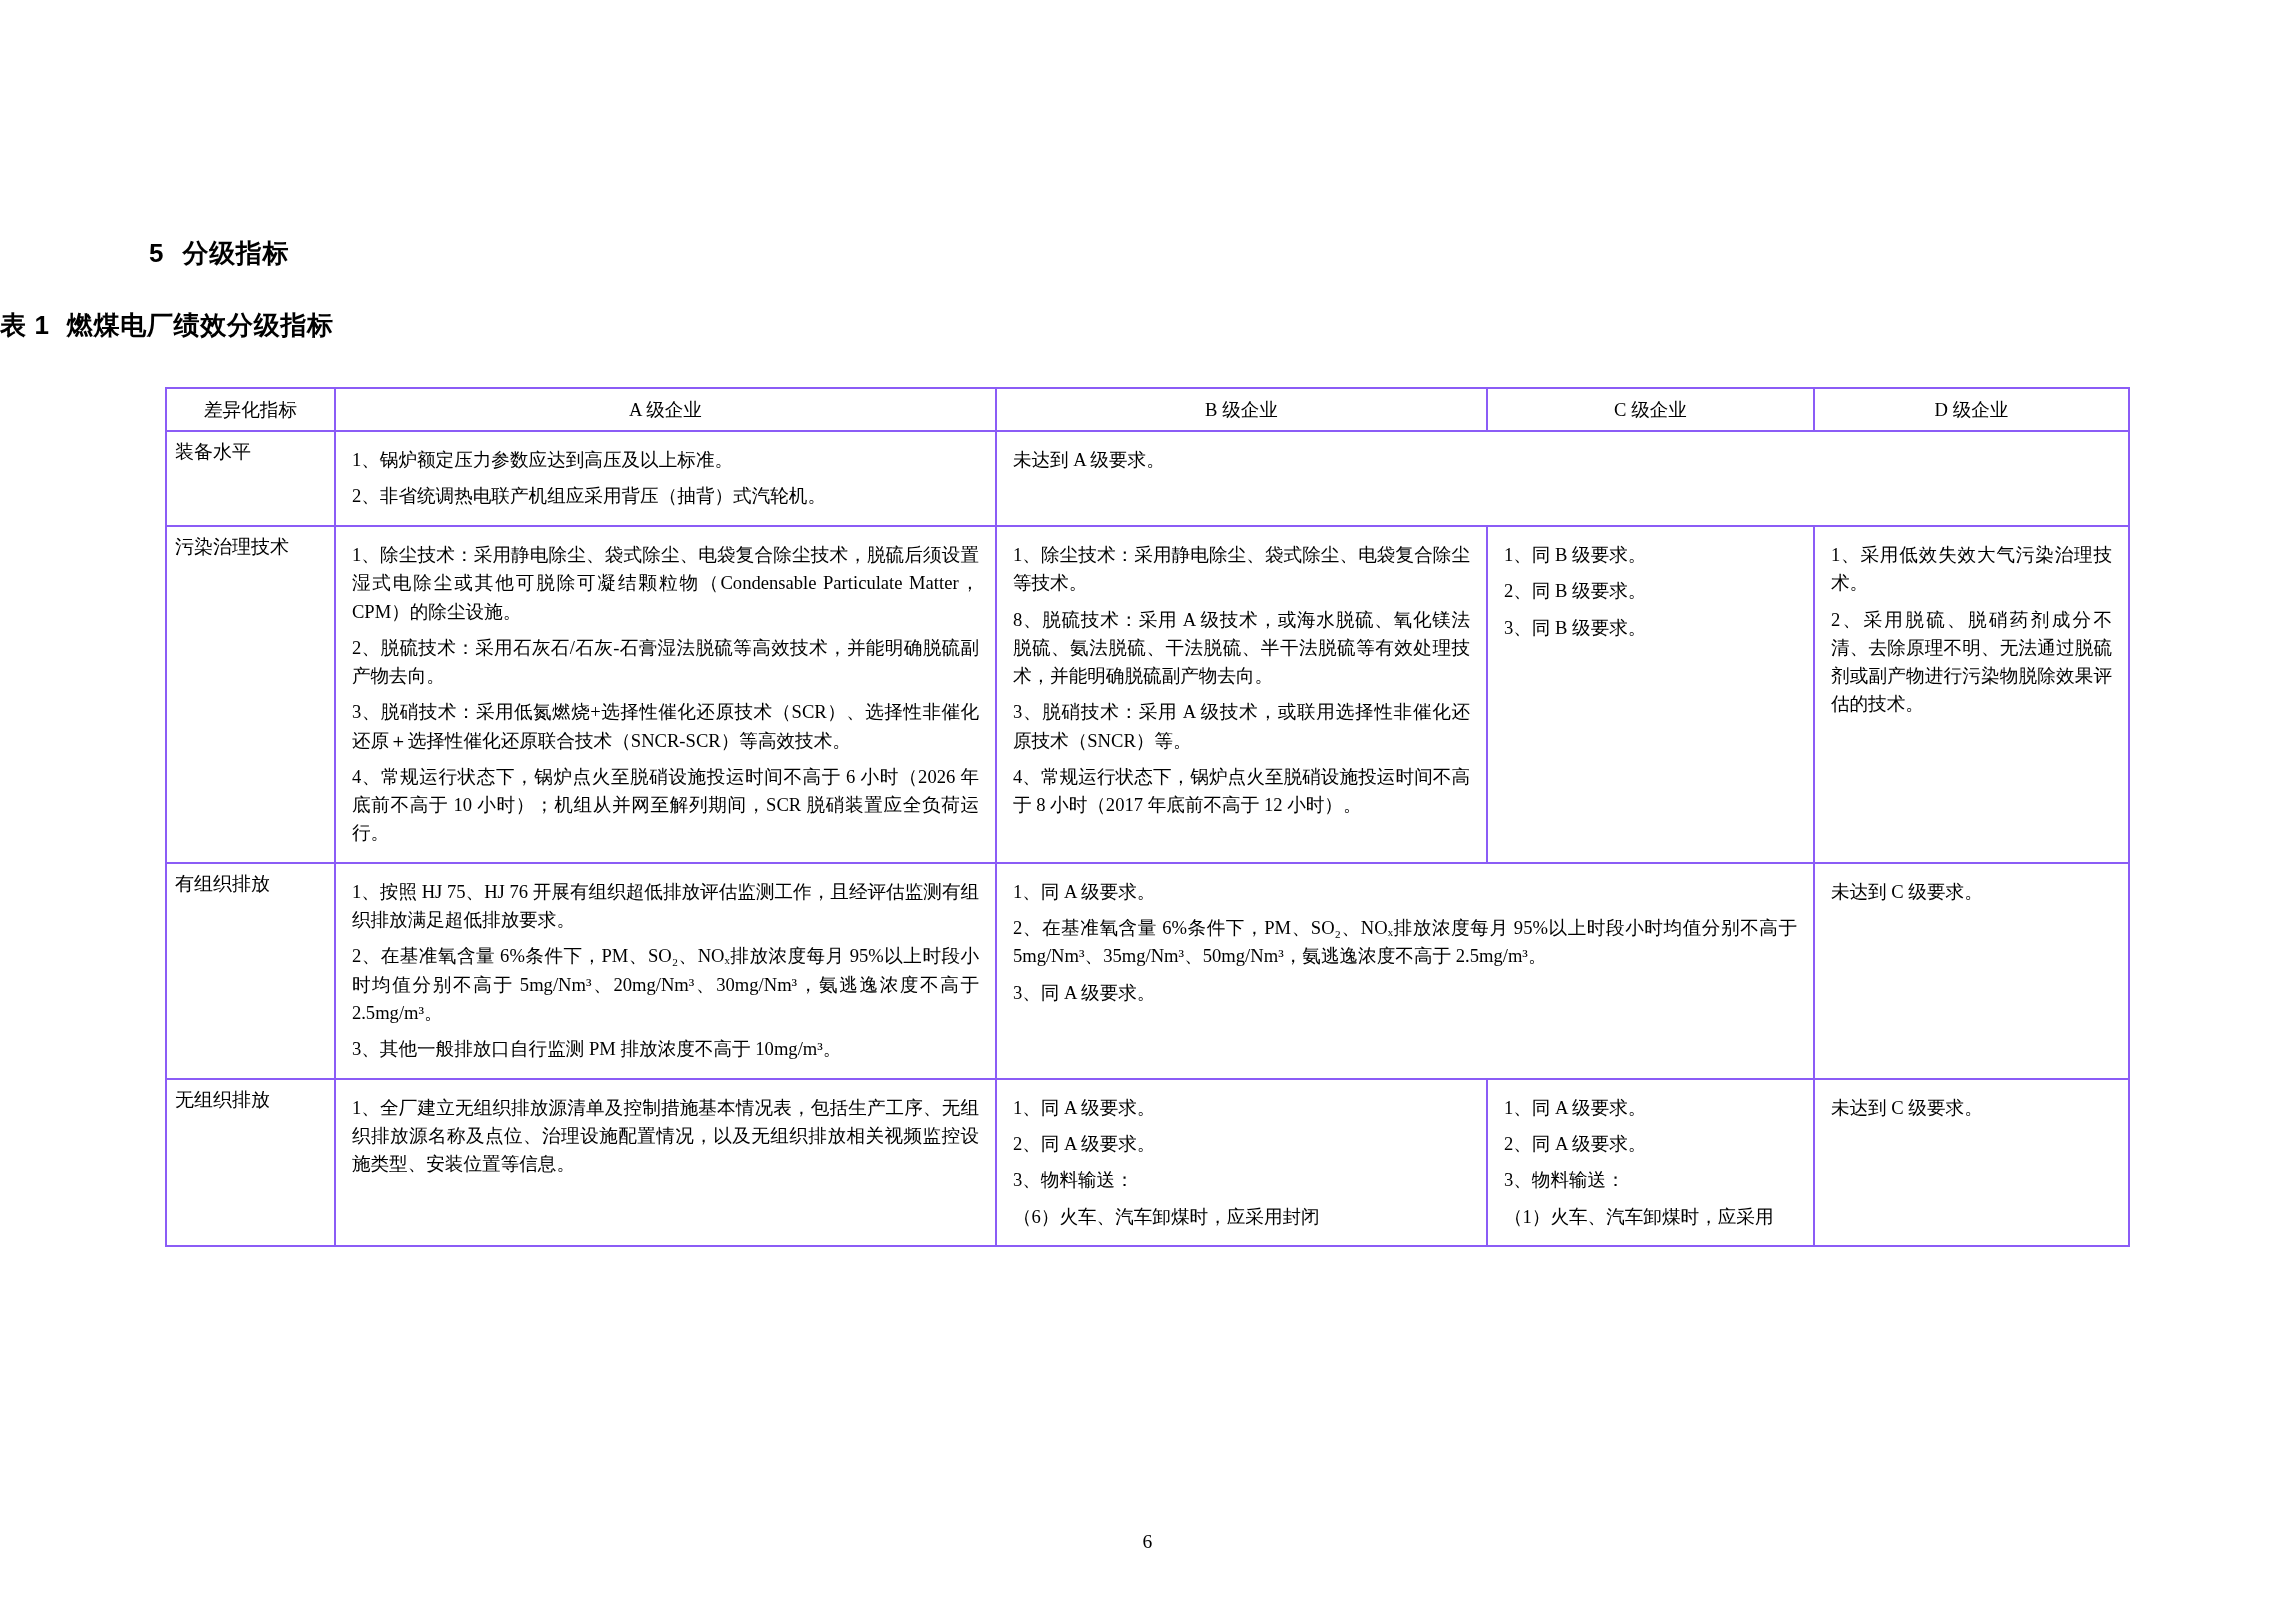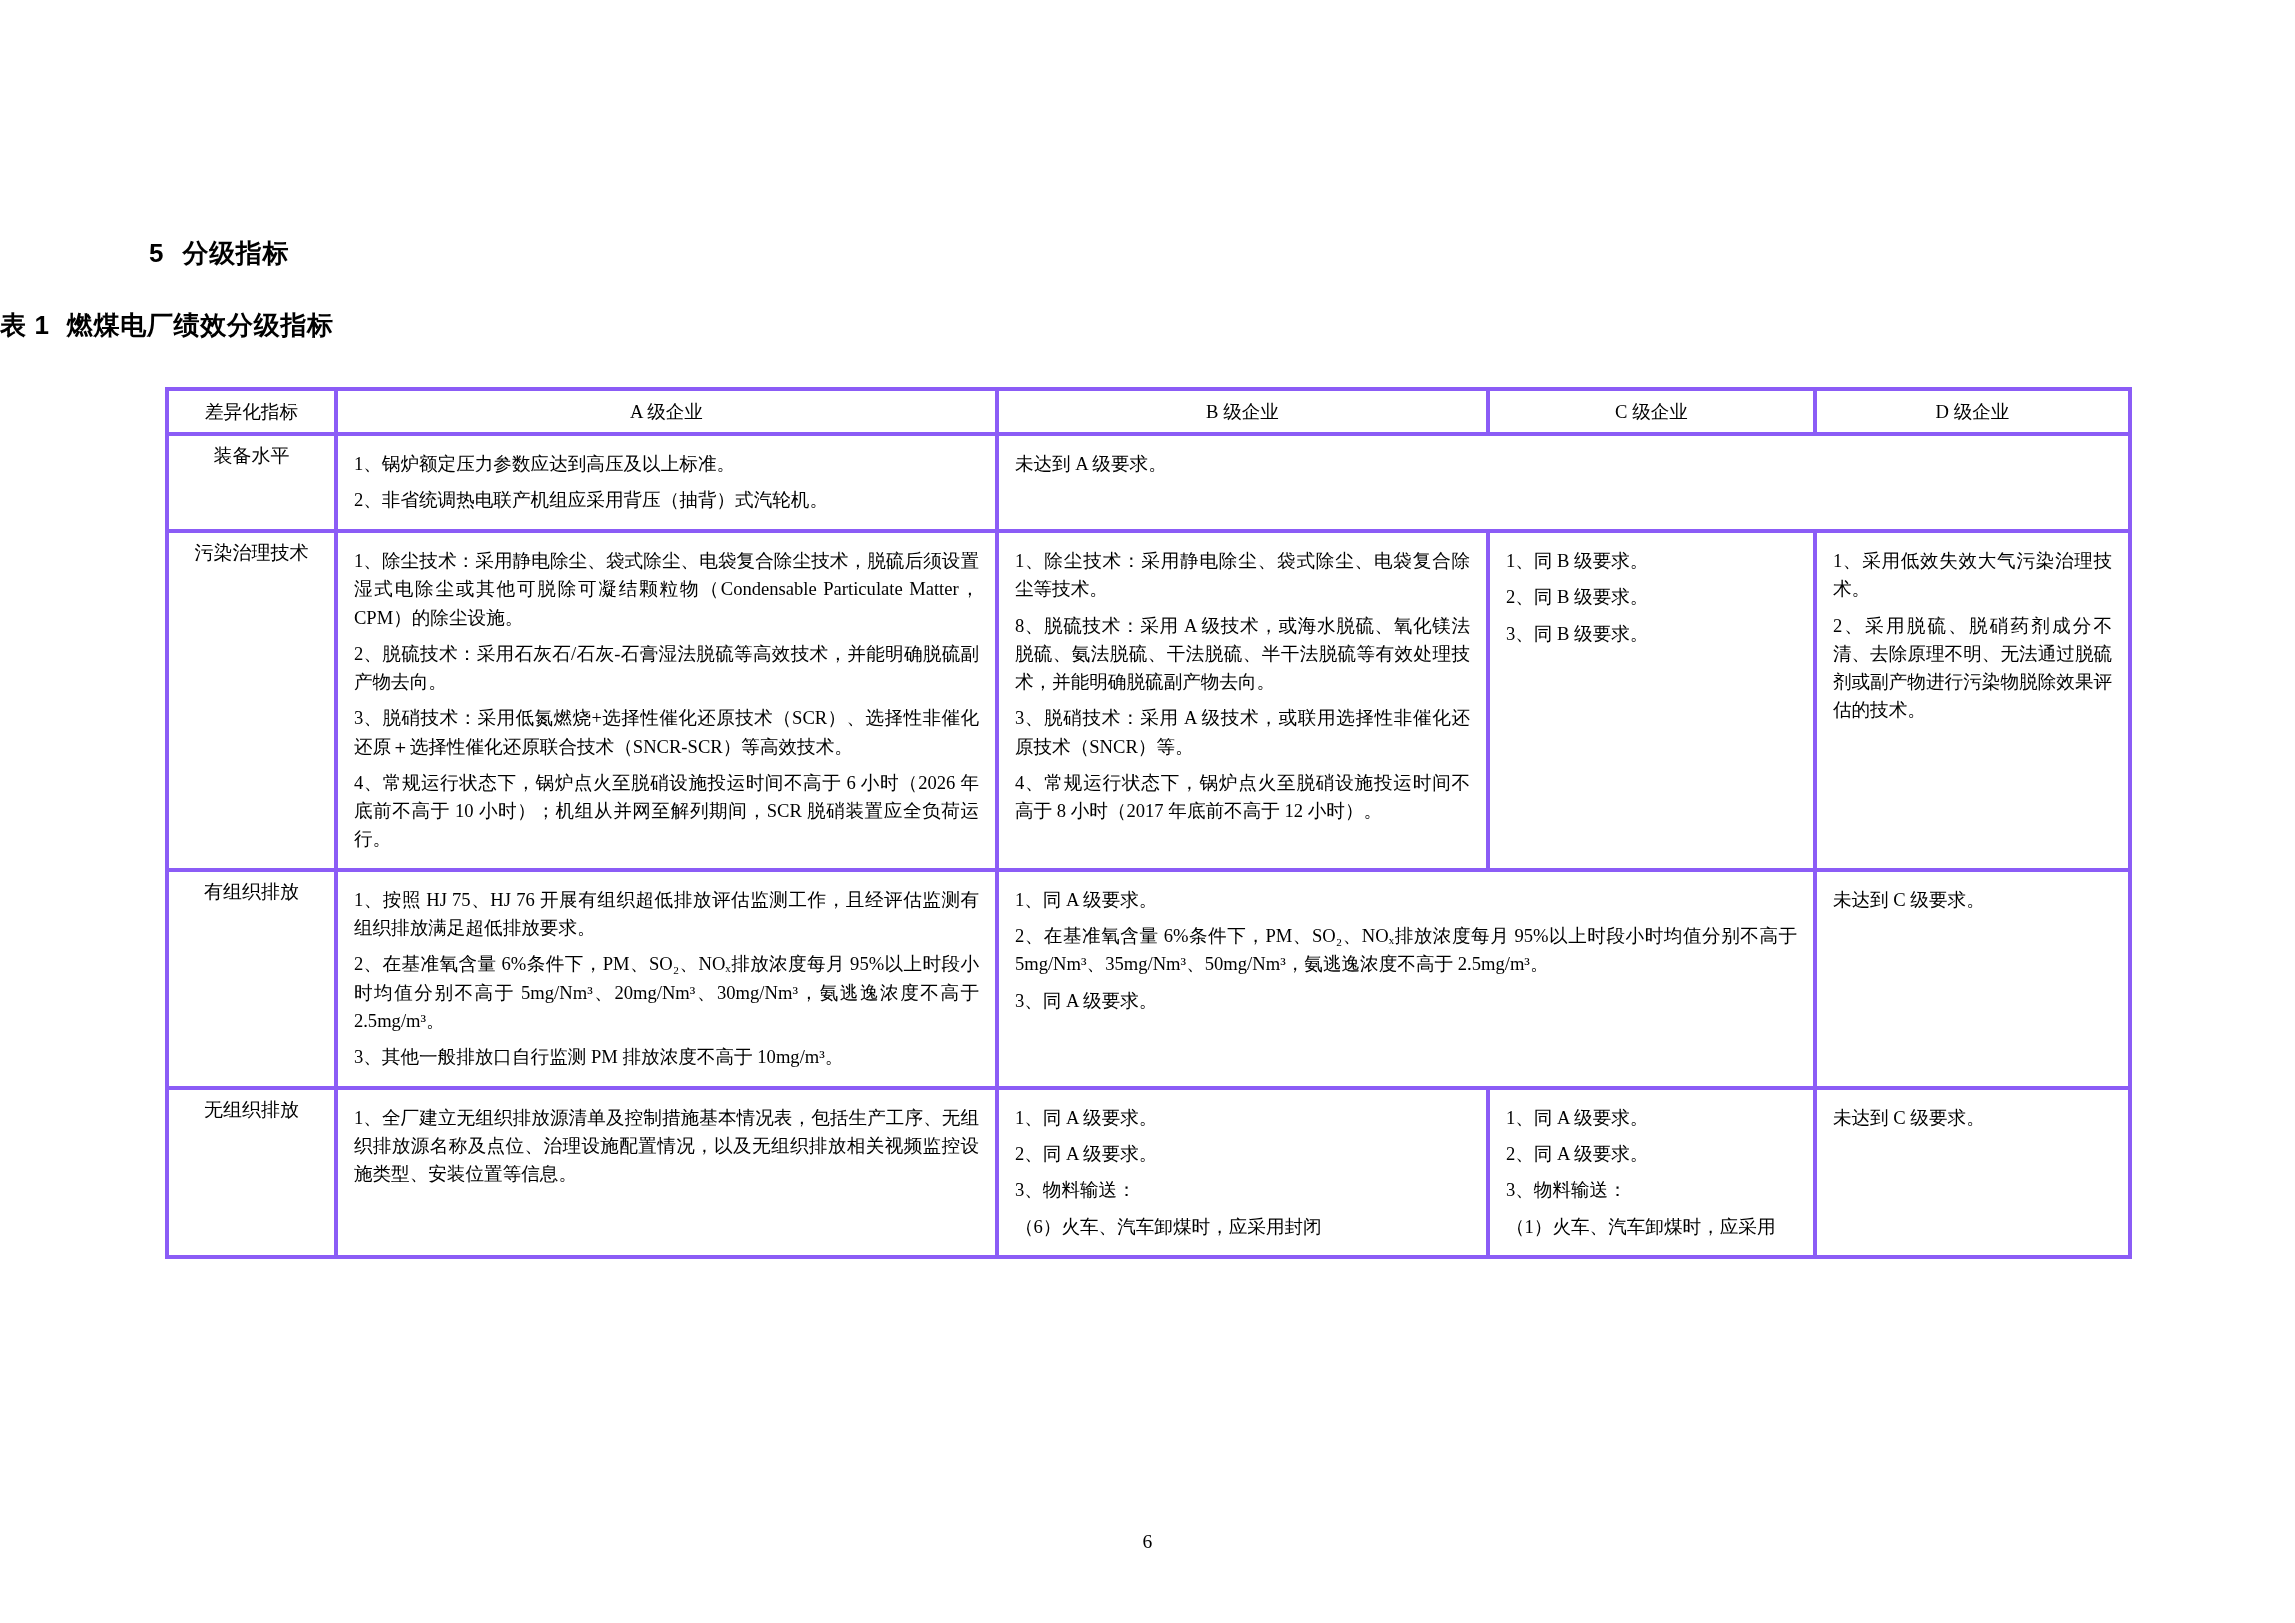--- a/index.html
+++ b/index.html
@@ -52,38 +52,38 @@
     position: absolute;
     left: 165px;
     top: 387px;
     width: 1963px;
     border-collapse: collapse;
     table-layout: fixed;
     font-size: 18.6px;
     line-height: 1.52;
   }
   table.grid td, table.grid th {
-    border: 4px solid #8b5cf6;
+    border: 2px solid #8b5cf6;
     vertical-align: top;
     padding: 5.9px 7.9px 6.5px 7.9px;
     font-weight: normal;
   }
   table.grid th {
     text-align: center;
     vertical-align: middle;
     padding: 6.5px 5.2px;
   }
   .col-ind { width: 169px; }
   .col-a   { width: 661px; }
   .col-b   { width: 491px; }
   .col-c   { width: 327px; }
   .col-d   { width: 315px; }
 
   .ind-cell {
-    text-align: center;
+    text-align: left;
     vertical-align: middle;
     font-weight: bold;
     font-family: "Liberation Sans", "DejaVu Sans", sans-serif;
     font-size: 19px;
     padding: 6.5px 2.6px;
   }
   .mid {
     vertical-align: middle;
   }
   .cell p {

